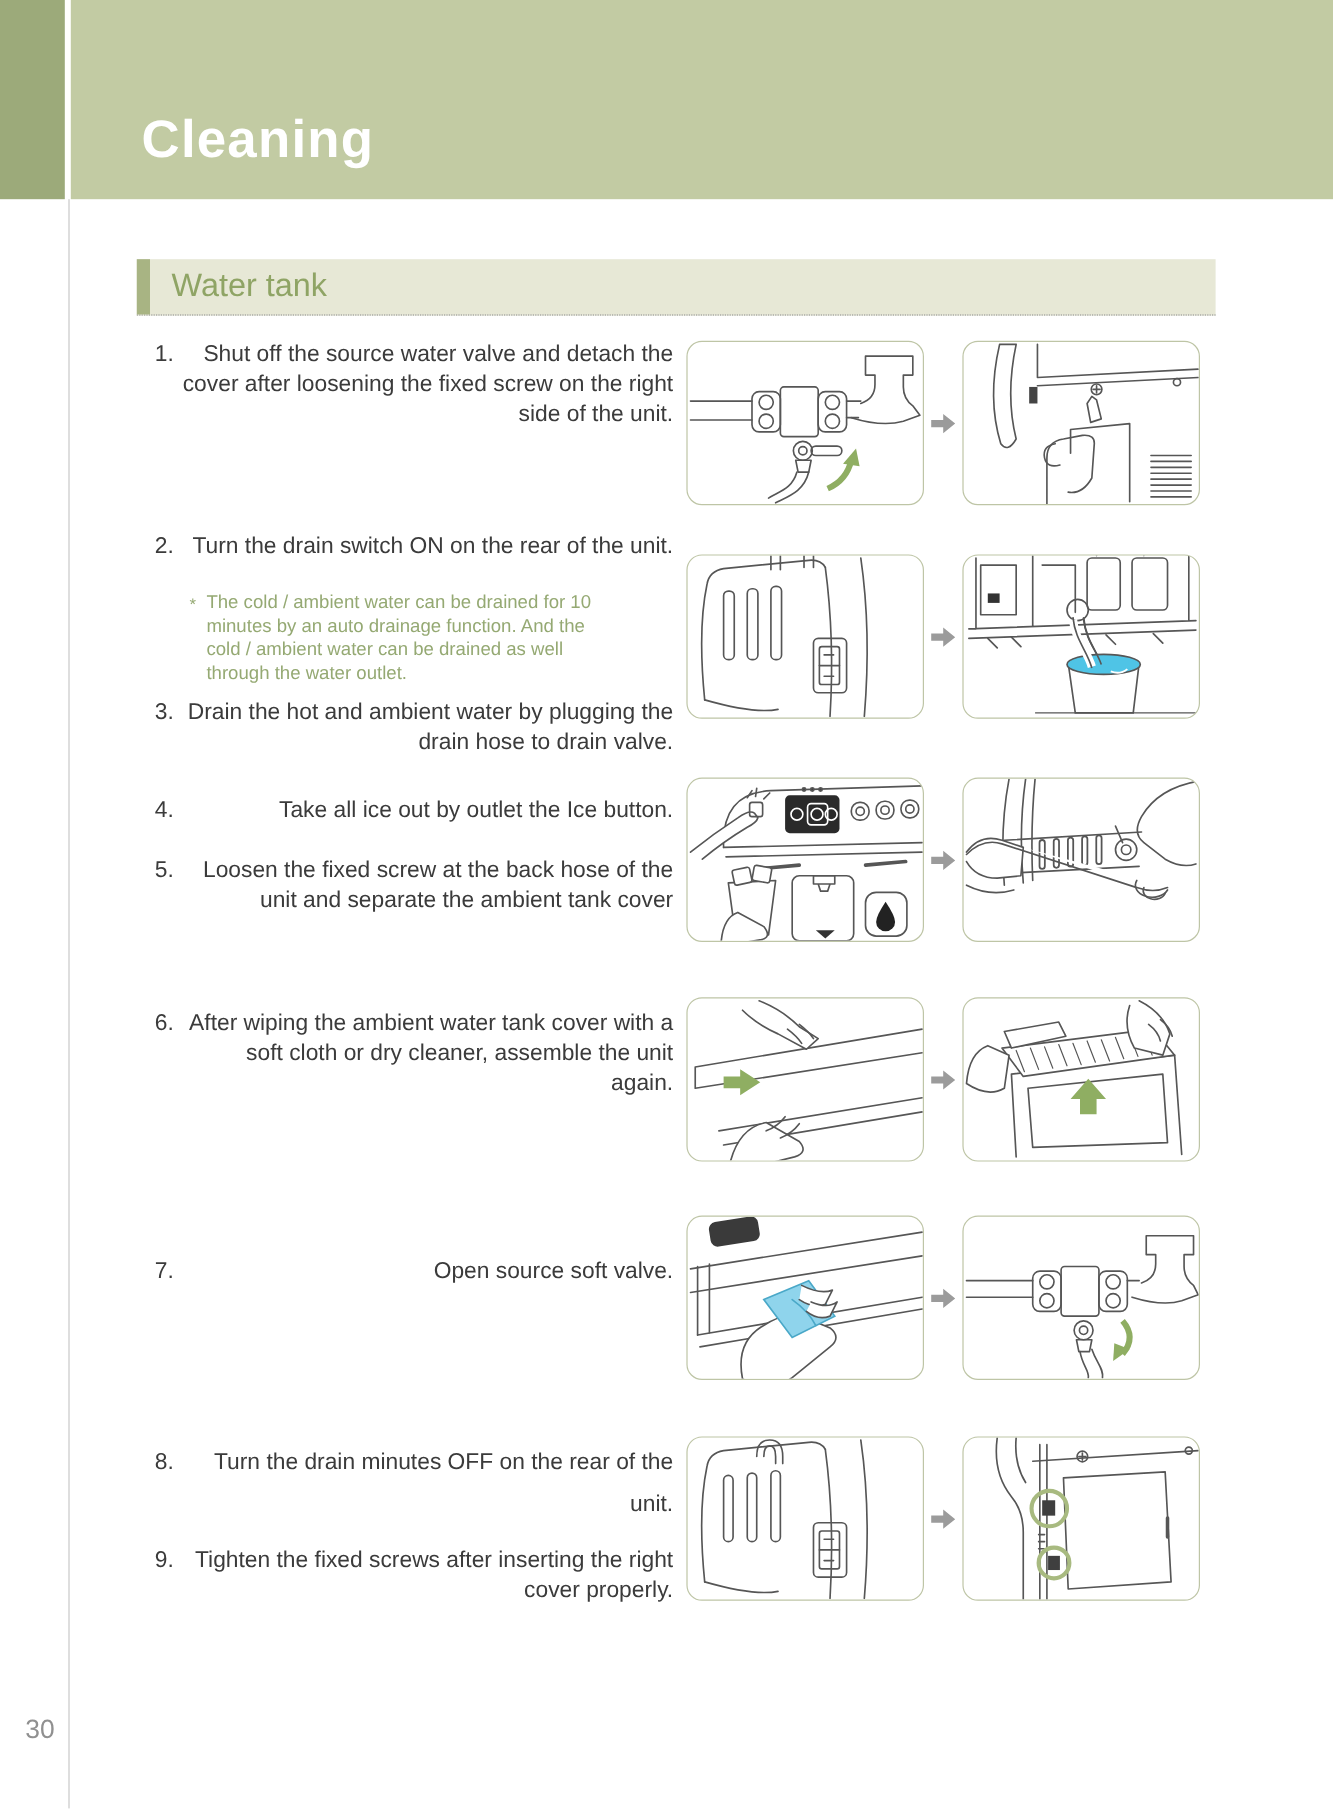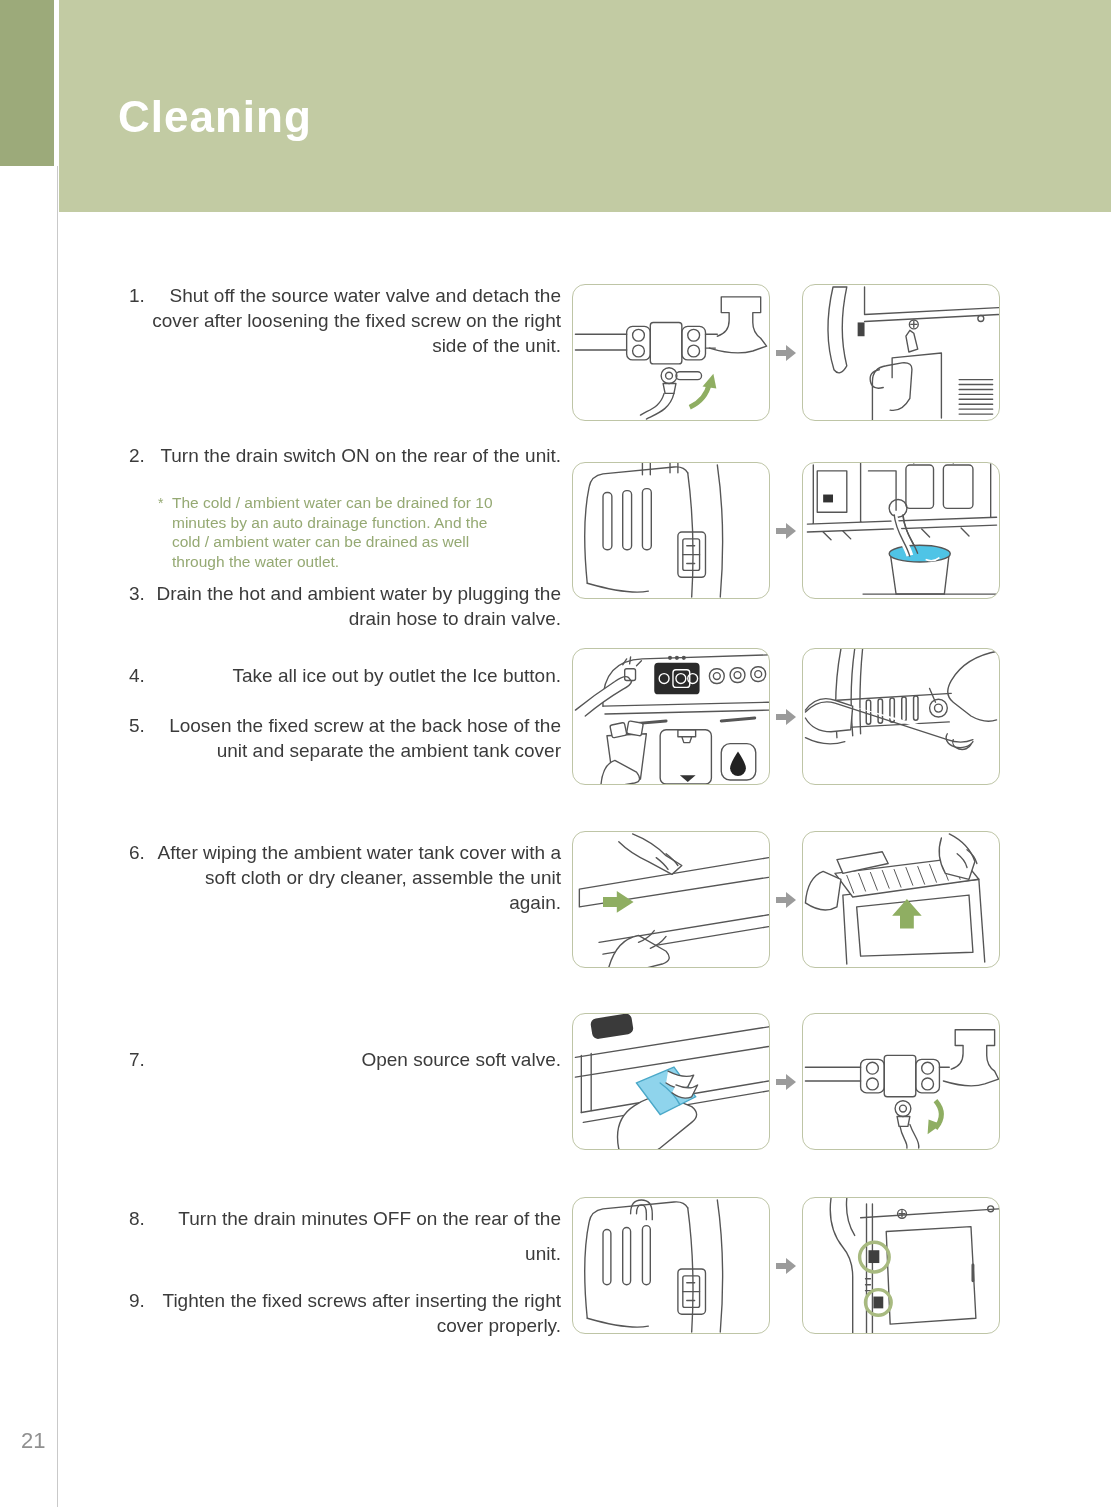--- a/index.html
+++ b/index.html
@@ -1,20 +1,20 @@
 <!DOCTYPE html>
 <html><head>
 <meta charset="utf-8">
 <style>
   html,body{margin:0;padding:0;background:#fff;}
   .page{position:relative;width:1111px;height:1512px;background:#fff;overflow:hidden;
         font-family:"Liberation Sans","DejaVu Sans",sans-serif;}
   
   .side-stripe{position:absolute;left:0;top:0;width:54px;height:166px;background:#9CAA7A;}
-  .band{position:absolute;left:59px;top:0;right:0;height:212px;background:#C2CBA3;}
+  .band{position:absolute;left:59px;top:0;right:0;height:166px;background:#C2CBA3;}
   .band h1{margin:0;position:absolute;left:59px;top:92px;font-size:44px;font-weight:bold;
            color:#ffffff;letter-spacing:1px;}
   .vline{position:absolute;left:57px;top:166px;width:1px;height:1341px;background:#C9C9C9;}
   
   .section-bar{position:absolute;left:114px;top:216px;width:899px;height:46px;
                border-bottom:1px dotted #9a9a9a;background:#E7E8D6;}
   .section-accent{position:absolute;left:0;top:0;width:11px;height:46px;background:#A8B483;}
   .section-title{position:absolute;left:29px;top:7px;font-size:27px;color:#8FA465;}
   
   .step{position:absolute;left:129px;width:432px;display:flex;color:#3B3B3B;
@@ -38,20 +38,24 @@
 <body>
 
 <div class="page">
 
   <div class="side-stripe"></div>
   <header class="band">
     <h1>Cleaning</h1>
   </header>
   <div class="vline"></div>
 
+  <section class="section-bar">
+    <span class="section-accent"></span>
+    <span class="section-title">Water tank</span>
+  </section>
 
   <div class="step" style="top:283px">
     <span class="num">1.</span>
     <span class="txt">Shut off the source water valve and detach the cover after loosening the fixed screw on the right side of the unit.</span>
   </div>
   <div class="step" style="top:443px">
     <span class="num">2.</span>
     <span class="txt">Turn the drain switch ON on the rear of the unit.</span>
   </div>
   <div class="note">
@@ -363,14 +367,14 @@
           <path d="M63 82 h5 M63 88 h5 M63 94 h5"></path>
         </g>
         <circle cx="72" cy="60" r="15" fill="none" stroke="#A8BA80" stroke-width="3.5"></circle>
         <rect x="66" y="53" width="11" height="13" fill="#3f3f3f"></rect>
         <circle cx="76" cy="106" r="13" fill="none" stroke="#A8BA80" stroke-width="3.5"></circle>
         <rect x="71" y="100" width="10" height="12" fill="#3f3f3f"></rect>
       </svg>
     </div>
   </div>
 
-  <div class="pagenum">21</div>
+  <div class="pagenum">30</div>
 </div>
 
 </body></html>

